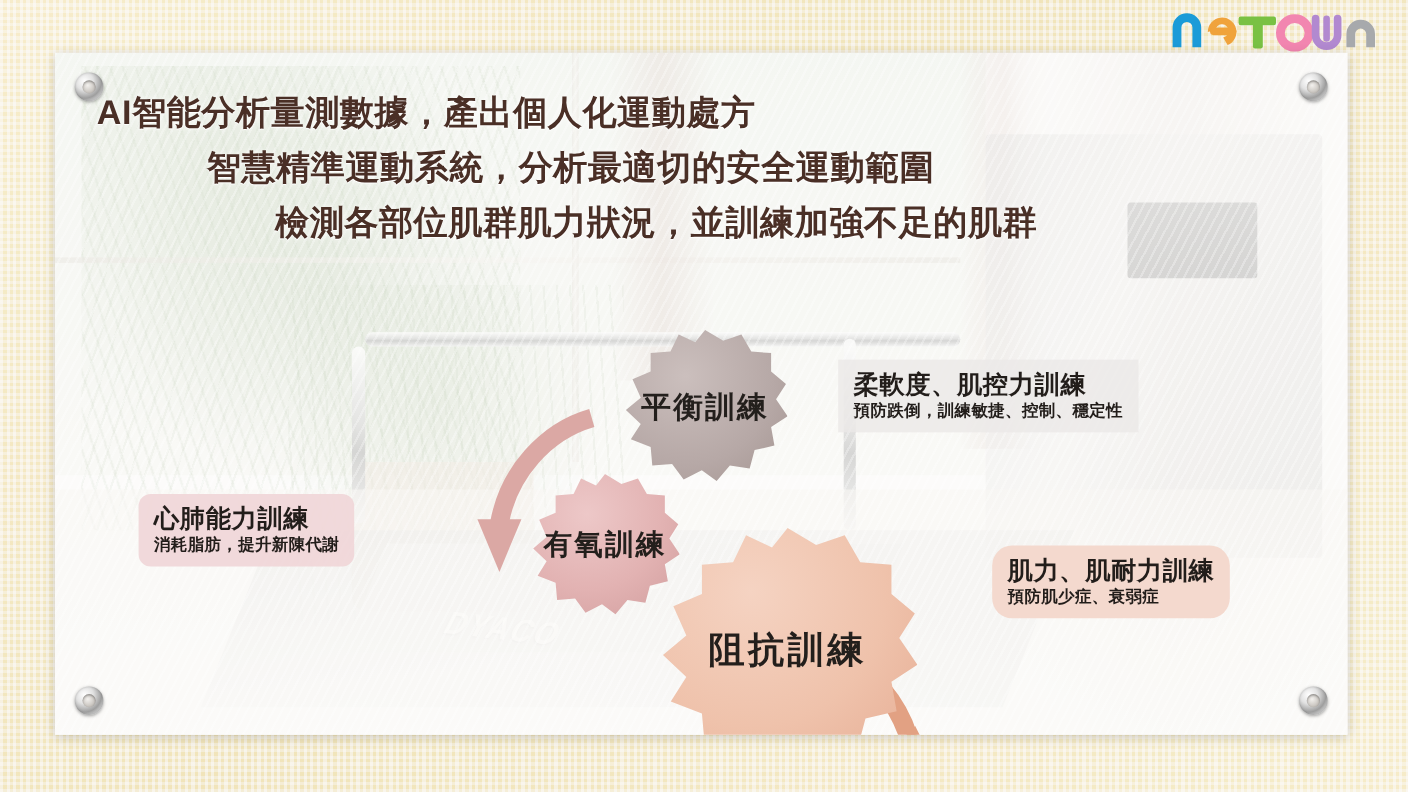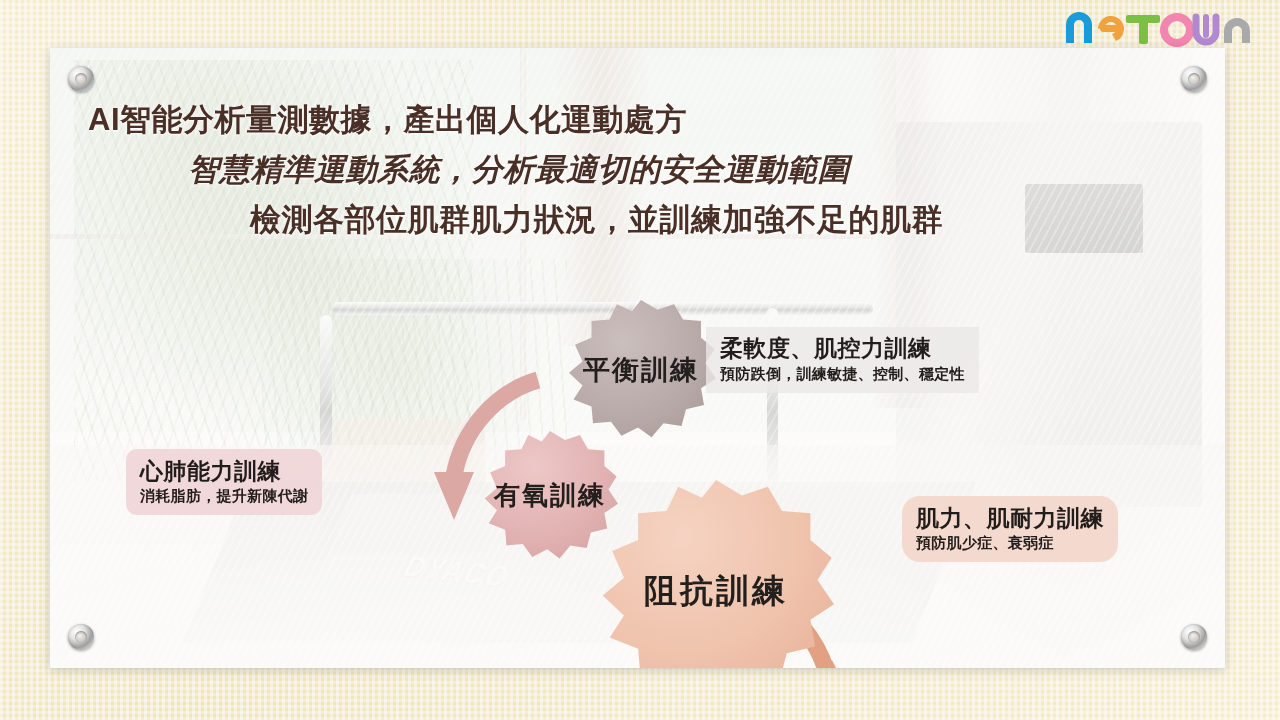--- a/index.html
+++ b/index.html
@@ -143,24 +143,23 @@
   .screw.bl { left: 18px;  bottom: 18px; }
   .screw.br { right: 18px; bottom: 18px; }
 
   
   #headline {
     position: absolute; left: 0; top: 30px; width: 100%;
     color: #4a2f26;
     font-weight: bold; font-size: 31px; line-height: 50px;
     letter-spacing: .5px;
     text-shadow: 0 1px 0 rgba(255,255,255,.9), 0 0 6px rgba(255,255,255,.85);
-    margin-top: 17px;
   }
   #headline .l1 { padding-left: 38px; }
-  #headline .l2 { padding-left: 138px; font-style: italic; }
+  #headline .l2 { padding-left: 138px; }
   #headline .l3 { padding-left: 200px; }
 
   
   .gear {
     position: absolute; display: flex; flex-direction: row;
     align-items: center; justify-content: center;
     color: #231f1c; font-weight: bold; text-align: center;
     filter: drop-shadow(0 2px 3px rgba(0,0,0,.22));
   }
   .gear span { line-height: 1.28; display: block; }
@@ -202,21 +201,21 @@
   
   .arrow { position: absolute; pointer-events: none; }
   #arrow-left  { left: 360px; top: 320px; width: 150px; height: 160px; }
   #arrow-right { left: 690px; top: 540px; width: 150px; height: 130px; }
 
   
   .callout { position: absolute; padding: 7px 14px 9px; color: #221d1a; }
   .callout .hd { font-weight: bold; font-size: 23px; line-height: 1.32; letter-spacing: .5px; }
   .callout .sb { font-weight: bold; font-size: 15px; line-height: 1.34; letter-spacing: .3px; }
 
-  #callout-flex     { left: 656px; top: 279px; background: rgba(235,232,231,.80); font-family: Liberation Serif, serif; }
+  #callout-flex     { left: 712px; top: 279px; background: rgba(235,232,231,.80); }
   #callout-cardio   { left: 76px;  top: 401px; background: rgba(240,214,216,.92); border-radius: 11px; }
   #callout-strength { left: 852px; top: 448px; background: rgba(243,215,203,.94); border-radius: 18px; }
 </style>
 </head>
 <body>
 
 <div id="slide">
 
   <div id="logo">
     <svg width="196" height="42" viewBox="0 0 196 42">

